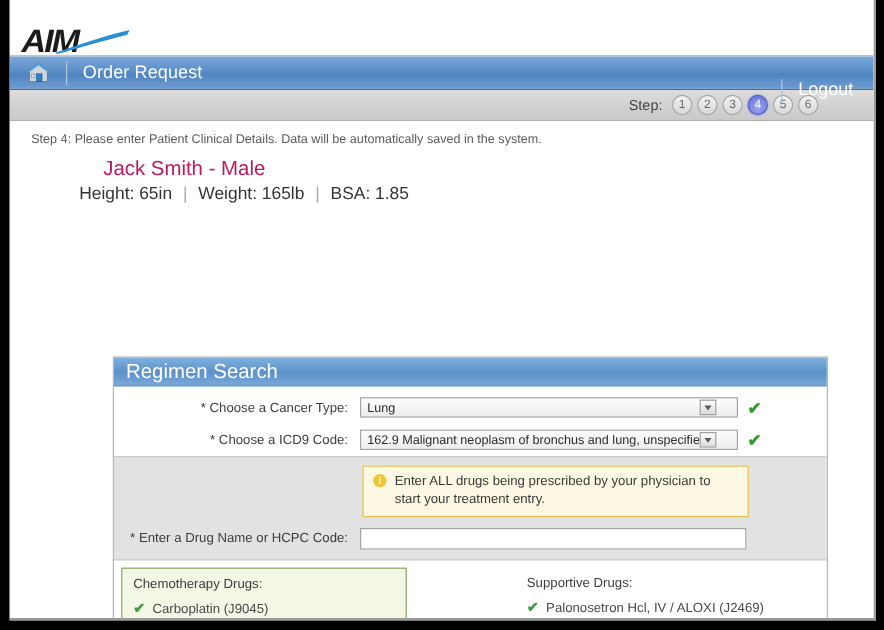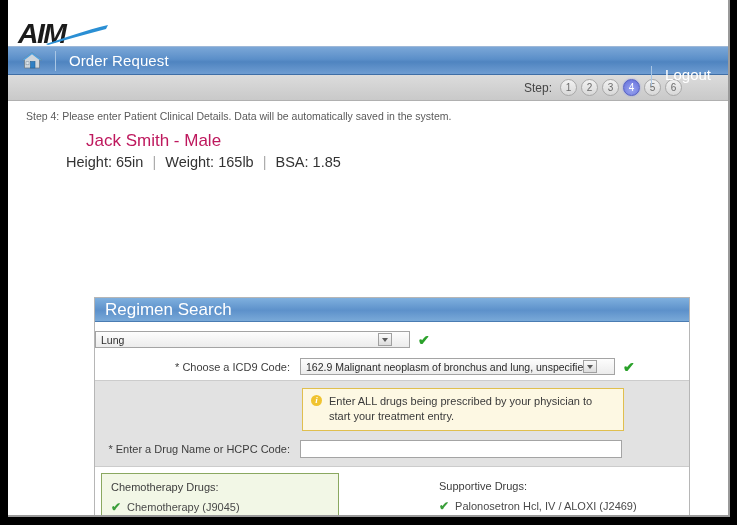--- a/index.html
+++ b/index.html
@@ -323,20 +323,21 @@
       <span>BSA:</span>
       <span>1.85</span>
     </div>
 
     <div class="panel">
       <div class="panel-head">Regimen Search</div>
 
       <div class="panel-body">
 
         <div class="formrow" style="margin-top:4px;">
+          <div class="lbl">* Choose a Cancer Type:</div>
           <div class="sel">
             <span class="sel-val">Lung</span>
             <span class="arrowbox">
                 <span class="tri"></span>
               </span>
           </div>
           <span class="check">✔</span>
         </div>
 
         <div class="formrow">
@@ -359,21 +360,21 @@
             <div class="lbl">* Enter a Drug Name or HCPC Code:</div>
             <input class="drug-input" type="text" value="" style="">
           </div>
         </div>
 
         <div class="lists">
           <div class="chemo-box">
             <div class="lists-title">Chemotherapy Drugs:</div>
             <div class="druglist-item">
               <span class="chk">✔</span>
-              <span>Chemotherapy (J9045)</span>
+              <span>Carboplatin (J9045)</span>
             </div>
 
           </div>
 
           <div class="supportive">
             <div class="lists-title">Supportive Drugs:</div>
             <div class="druglist-item">
               <span class="chk">✔</span>
               <span>Palonosetron Hcl, IV / ALOXI (J2469)</span>
             </div>

